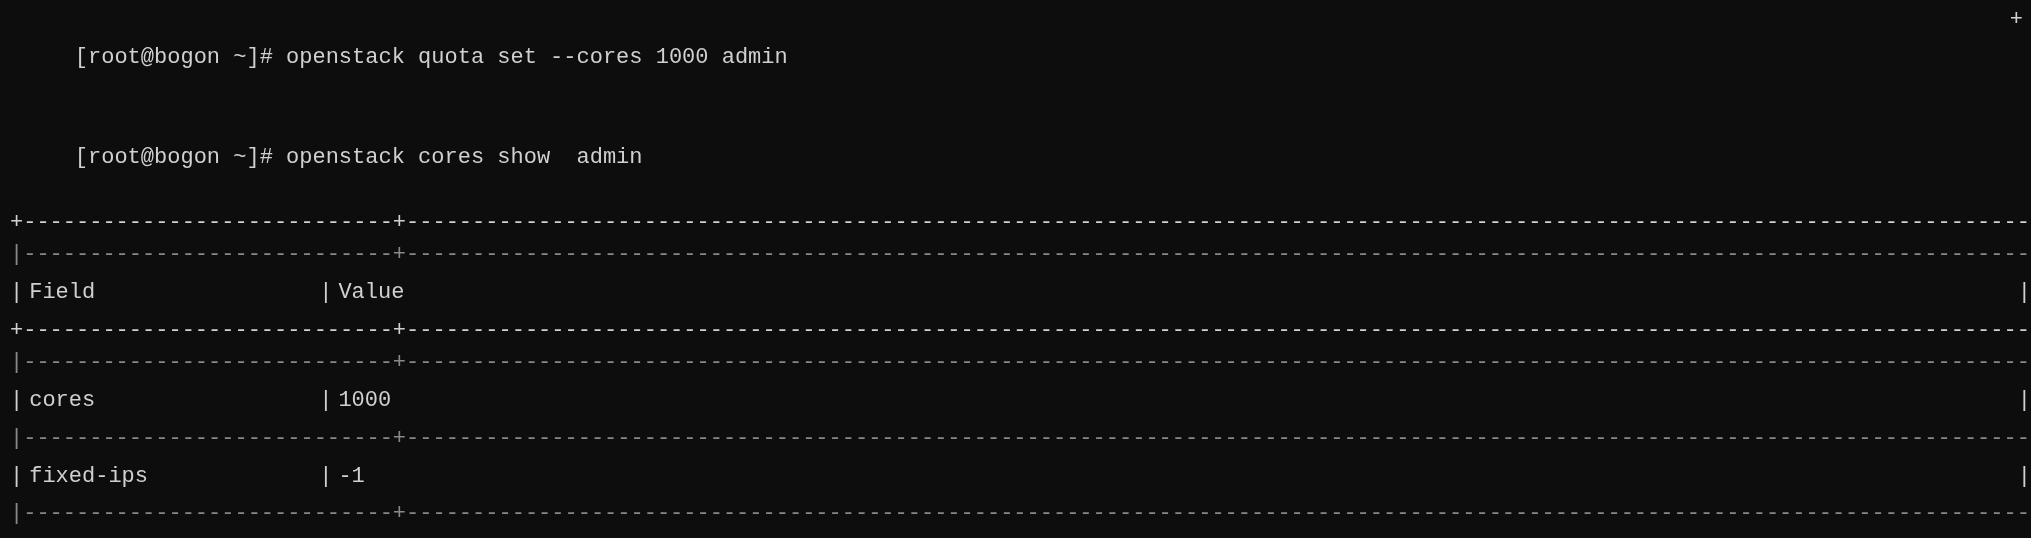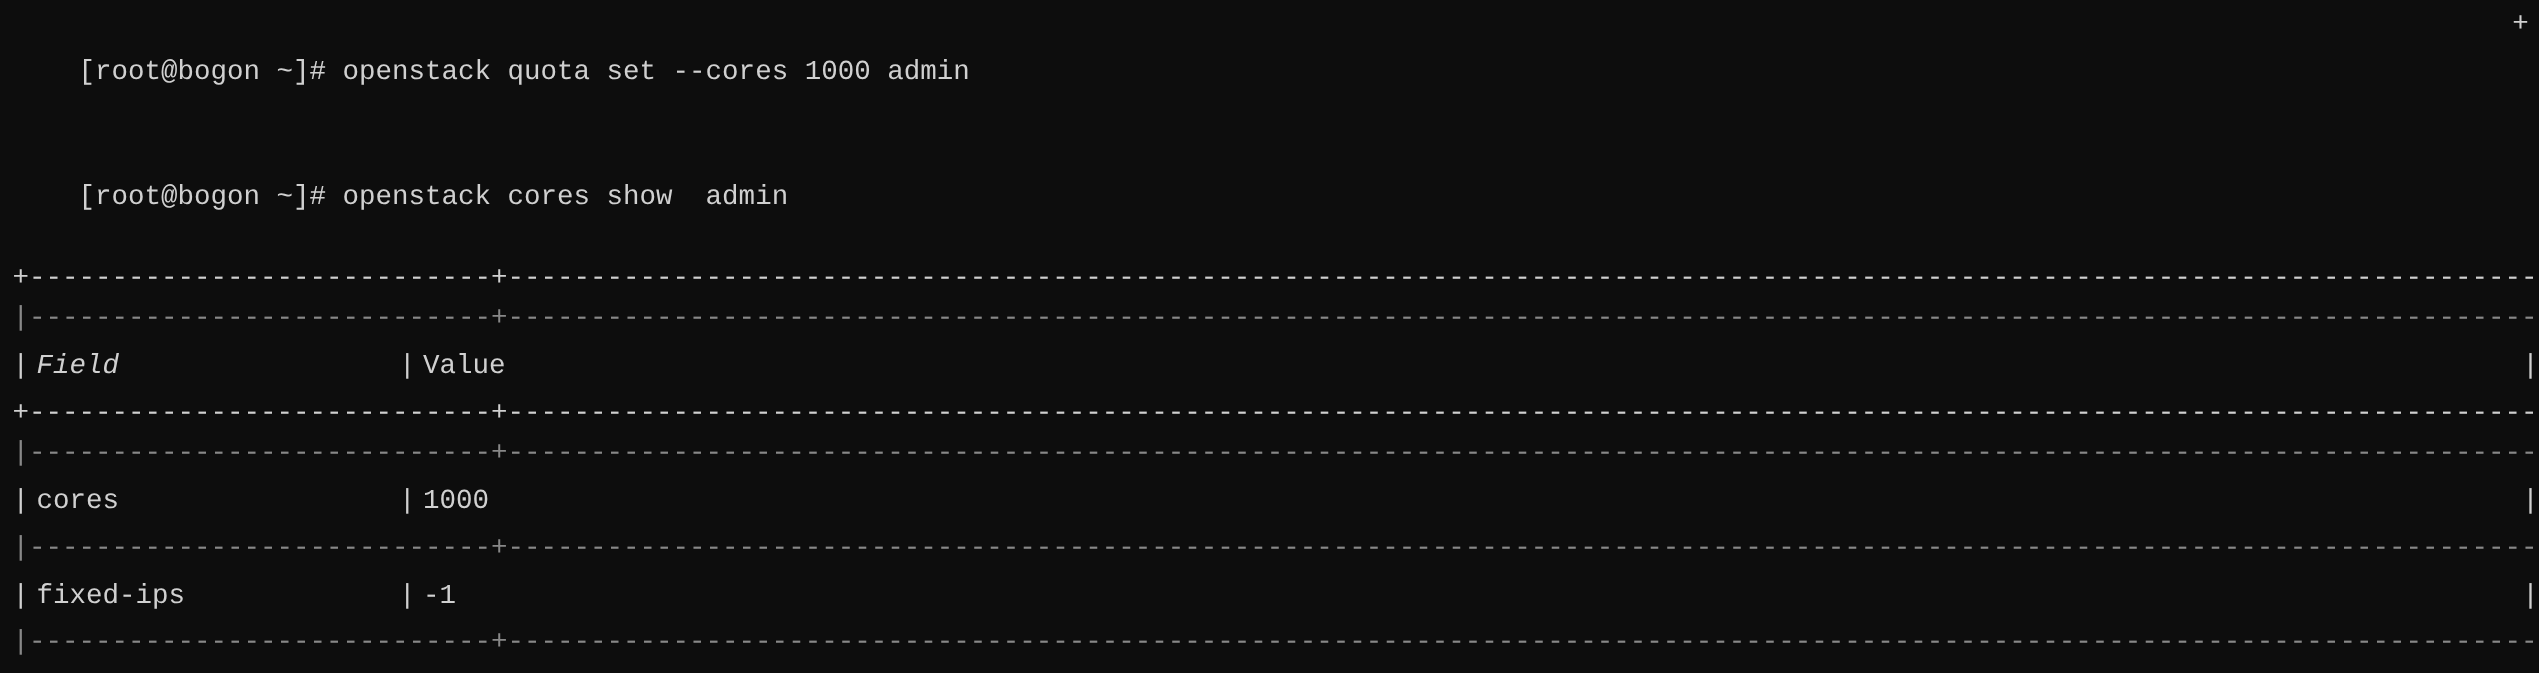--- a/index.html
+++ b/index.html
@@ -25,20 +25,21 @@
     }
 
     .cmd-line {
       white-space: pre;
       color: #d0d0d0;
       padding: 2px 0;
     }
 
     .prompt {
       color: #d0d0d0;
+      margin-left: 12px;
     }
 
     .table-border-solid {
       white-space: pre;
       color: #d0d0d0;
       letter-spacing: 0px;
     }
 
     .table-border-dashed {
       white-space: pre;
@@ -70,21 +71,21 @@
   <div class="cmd-line">
     <span class="prompt">[root@bogon ~]# openstack cores show  admin</span>
   </div>
 
   <div class="table-border-solid">+----------------------------+------------------------------------------------------------------------------------------------------------------------------+</div>
 
   <div class="table-border-dashed">|----------------------------+------------------------------------------------------------------------------------------------------------------------------|</div>
 
   <div style="position:relative; white-space:pre; display:flex; align-items:center; padding: 6px 0;">
     <span class="pipe">|</span>
-    <span style="display:inline-block; width:290px;font-style:italic;">Field</span>
+    <span style="display:inline-block; width:290px;">Field</span>
     <span class="pipe">|</span>
     <span>Value</span>
     <span style="position:absolute; right:0px;">|</span>
   </div>
 
   <div class="table-border-solid">+----------------------------+------------------------------------------------------------------------------------------------------------------------------+</div>
 
   <div class="table-border-dashed">|----------------------------+------------------------------------------------------------------------------------------------------------------------------|</div>
 
   <div id="table-rows">

